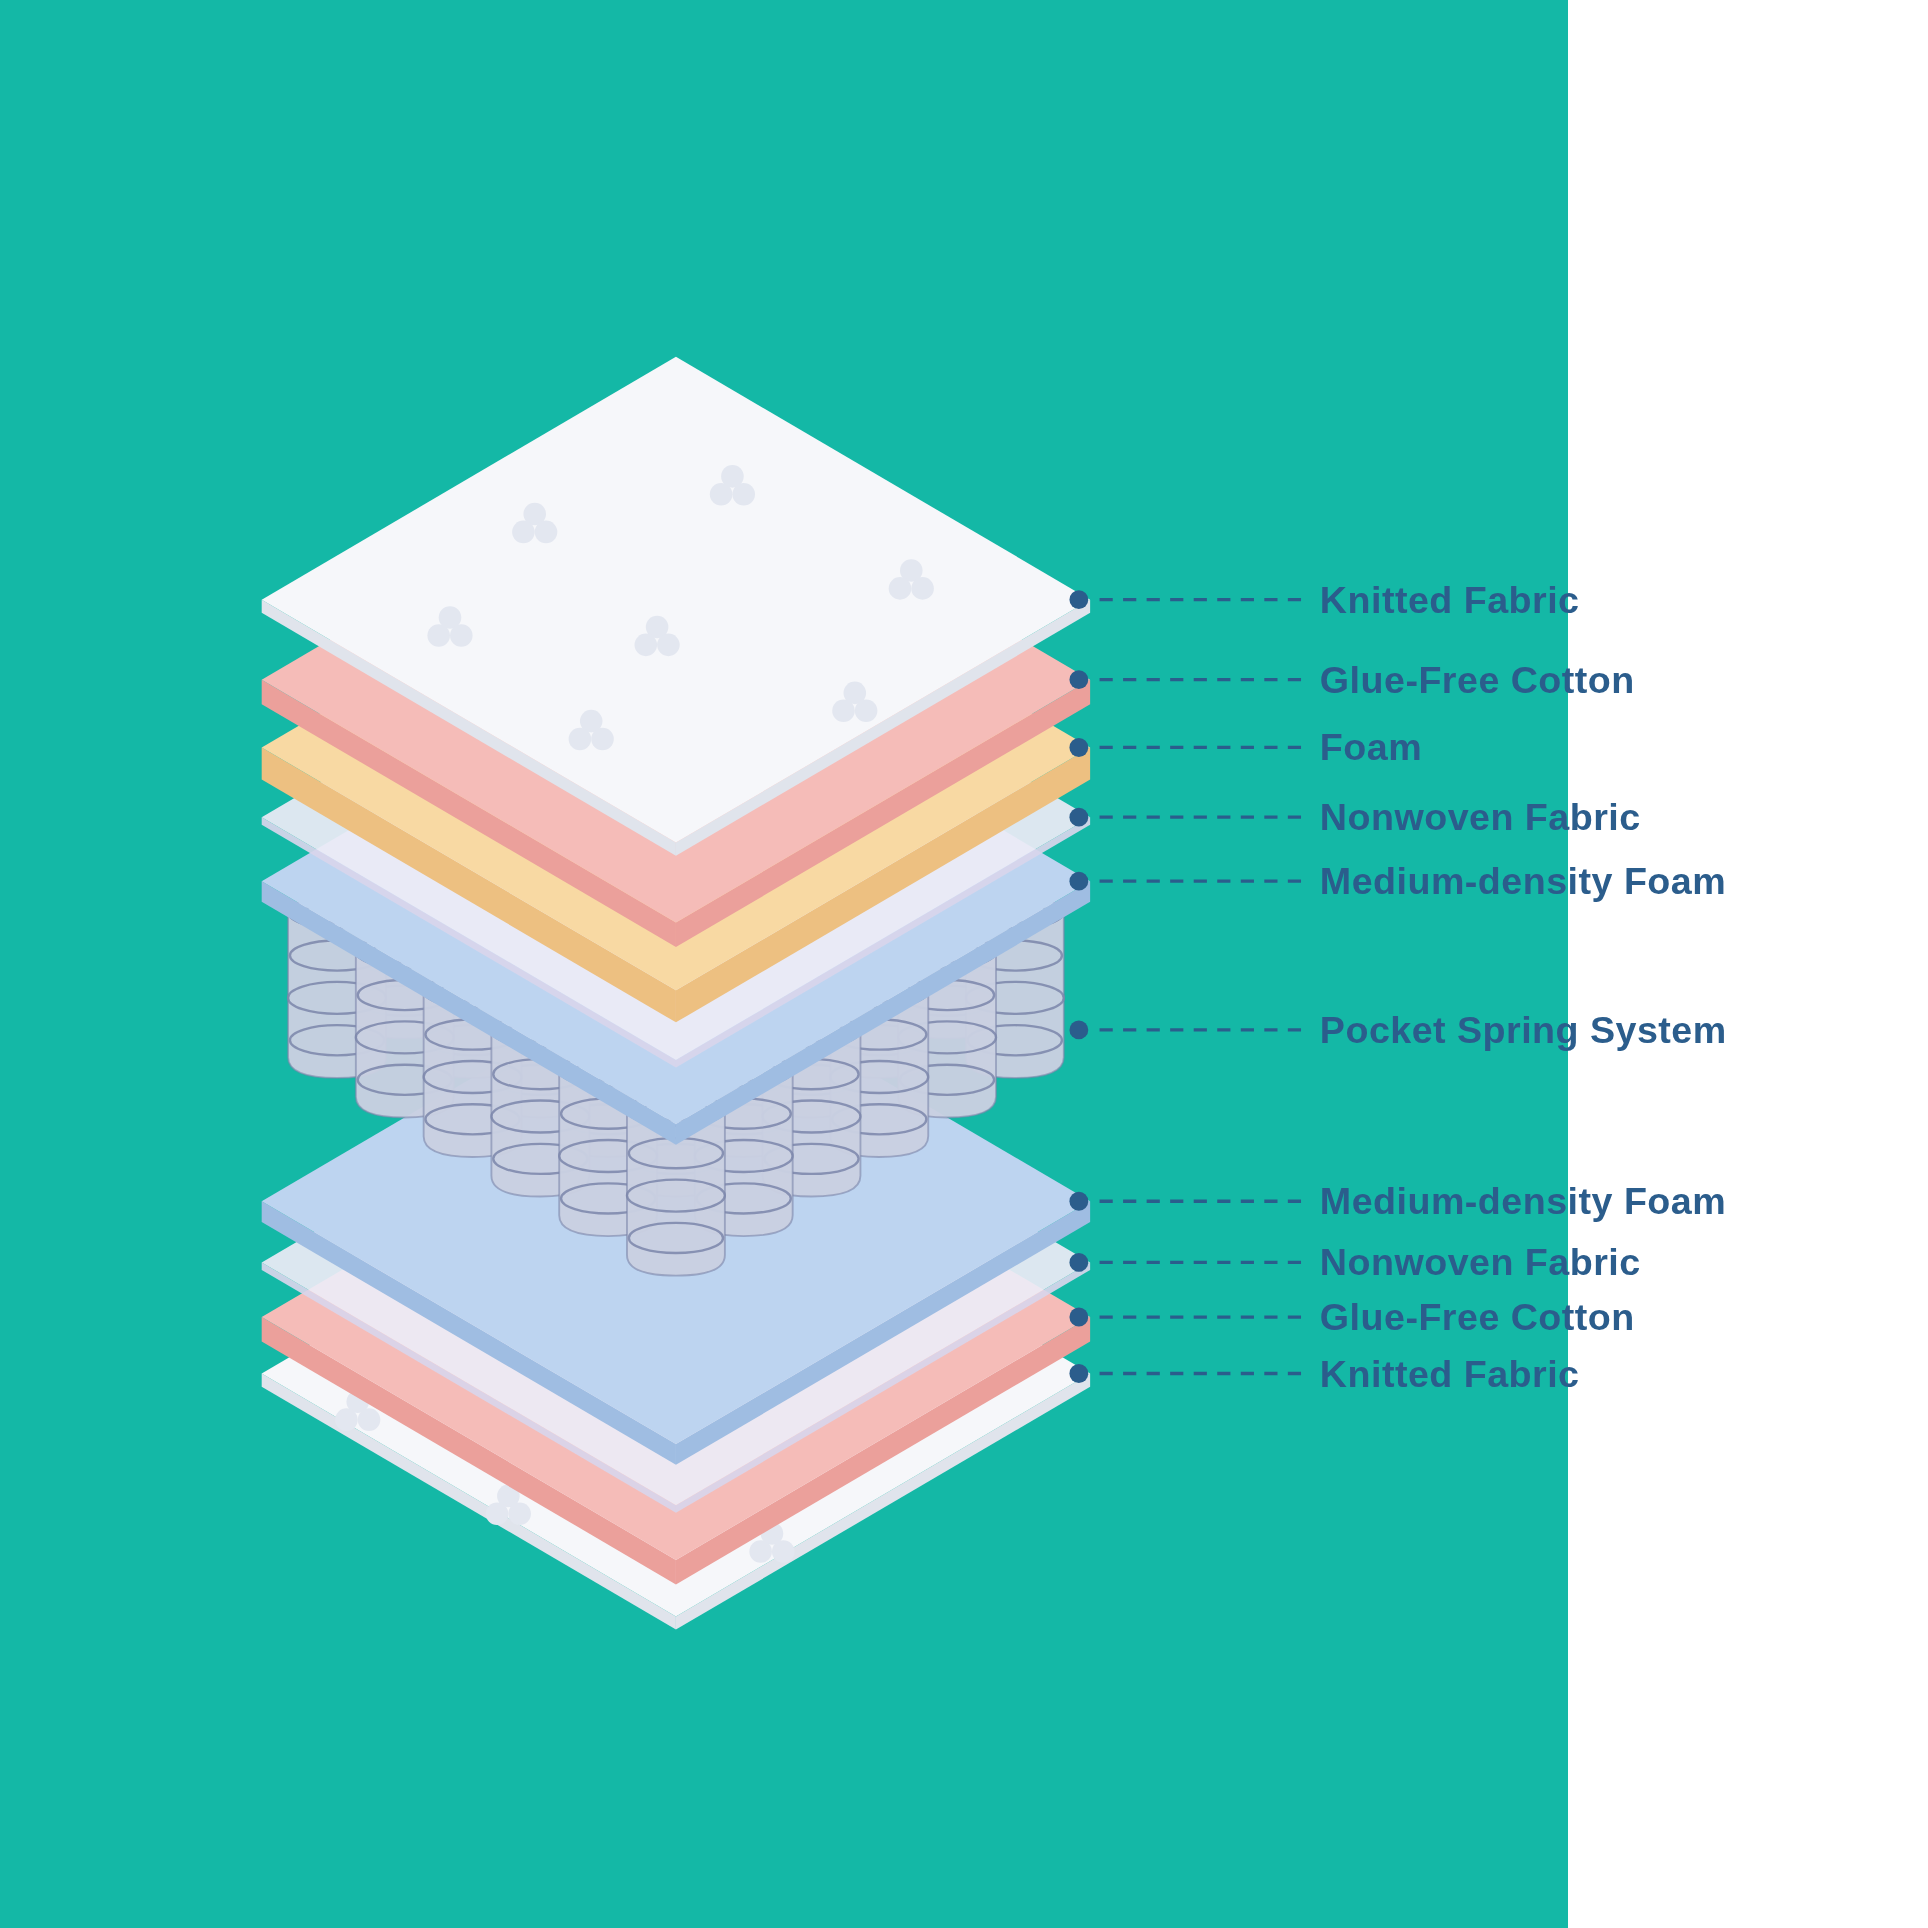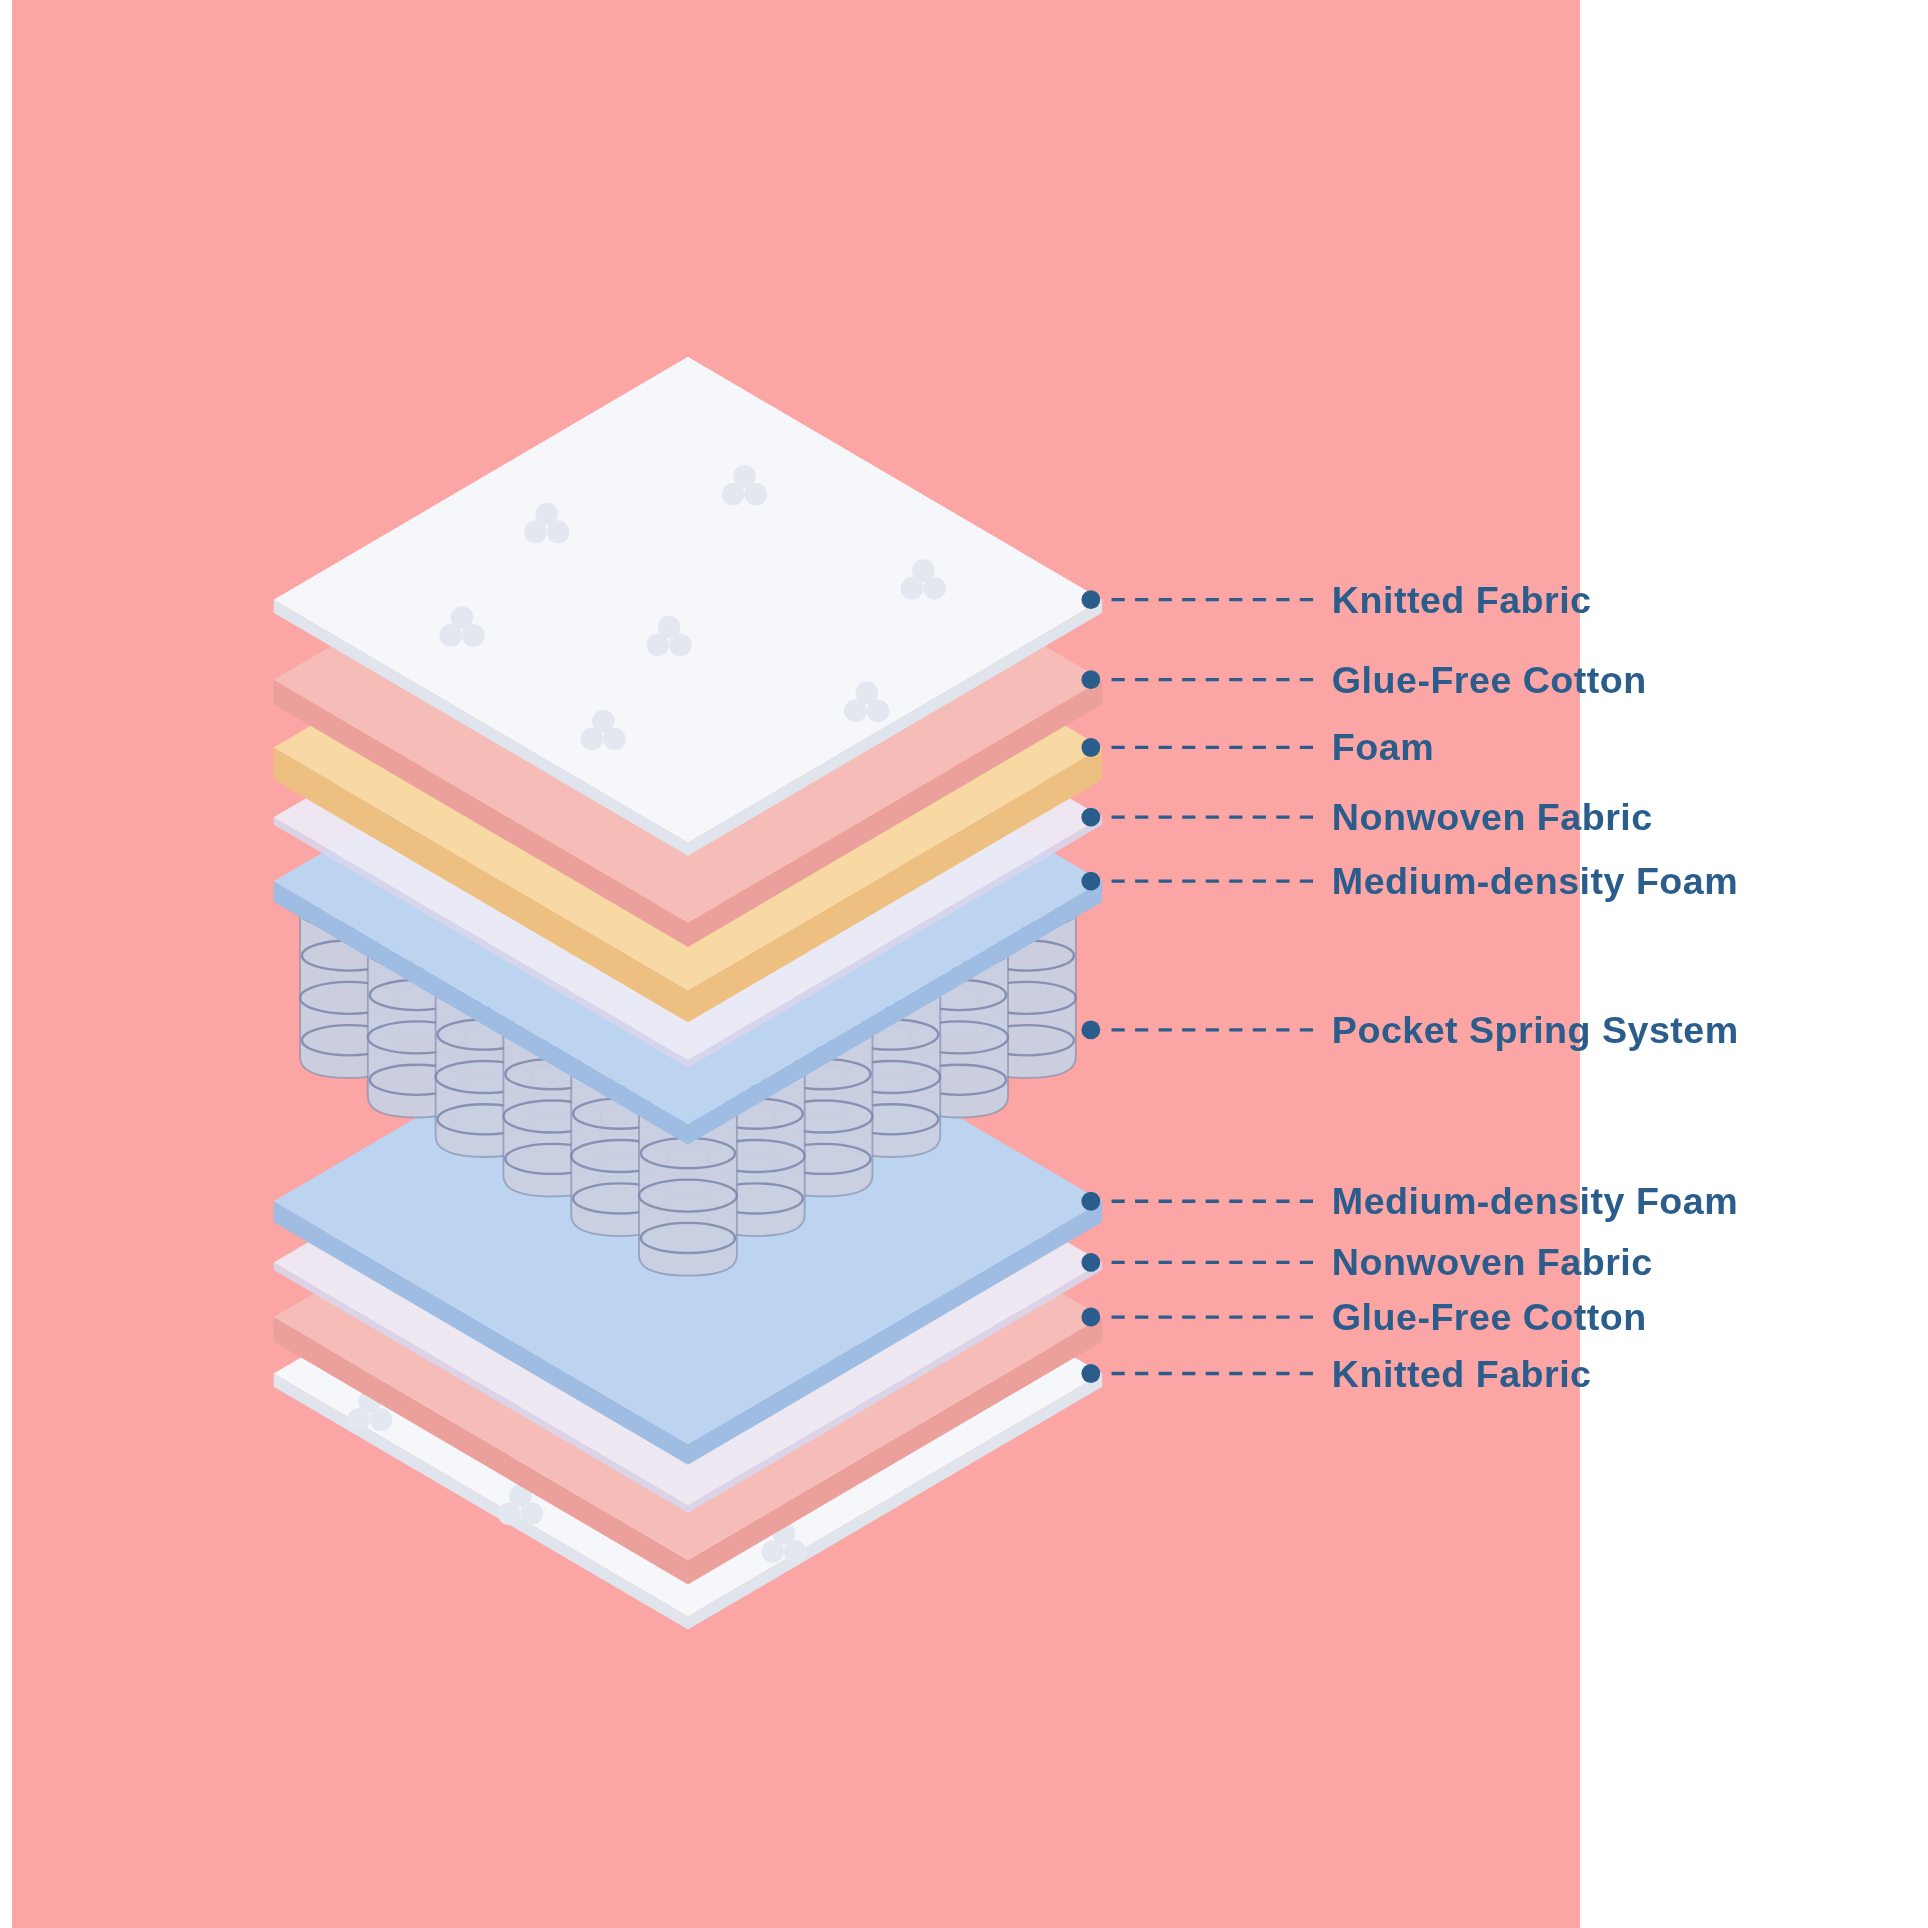--- a/index.html
+++ b/index.html
@@ -8,22 +8,21 @@
     background: #ffffff;
     width: 1928px;
     height: 1928px;
     overflow: hidden;
     font-family: "Liberation Sans", sans-serif;
   }
   #stage {
     position: relative;
     width: 1568px;
     height: 1928px;
-    background: #fca5a5;
-    margin-left: 12px;
+    background: #14b8a6;
   }
   svg { display: block; }
   .lbl {
     font-family: "Liberation Sans", sans-serif;
     font-size: 40px;
     font-weight: 600;
     letter-spacing: 0.5px;
   }
   .leader {
     stroke-width: 3.5;

